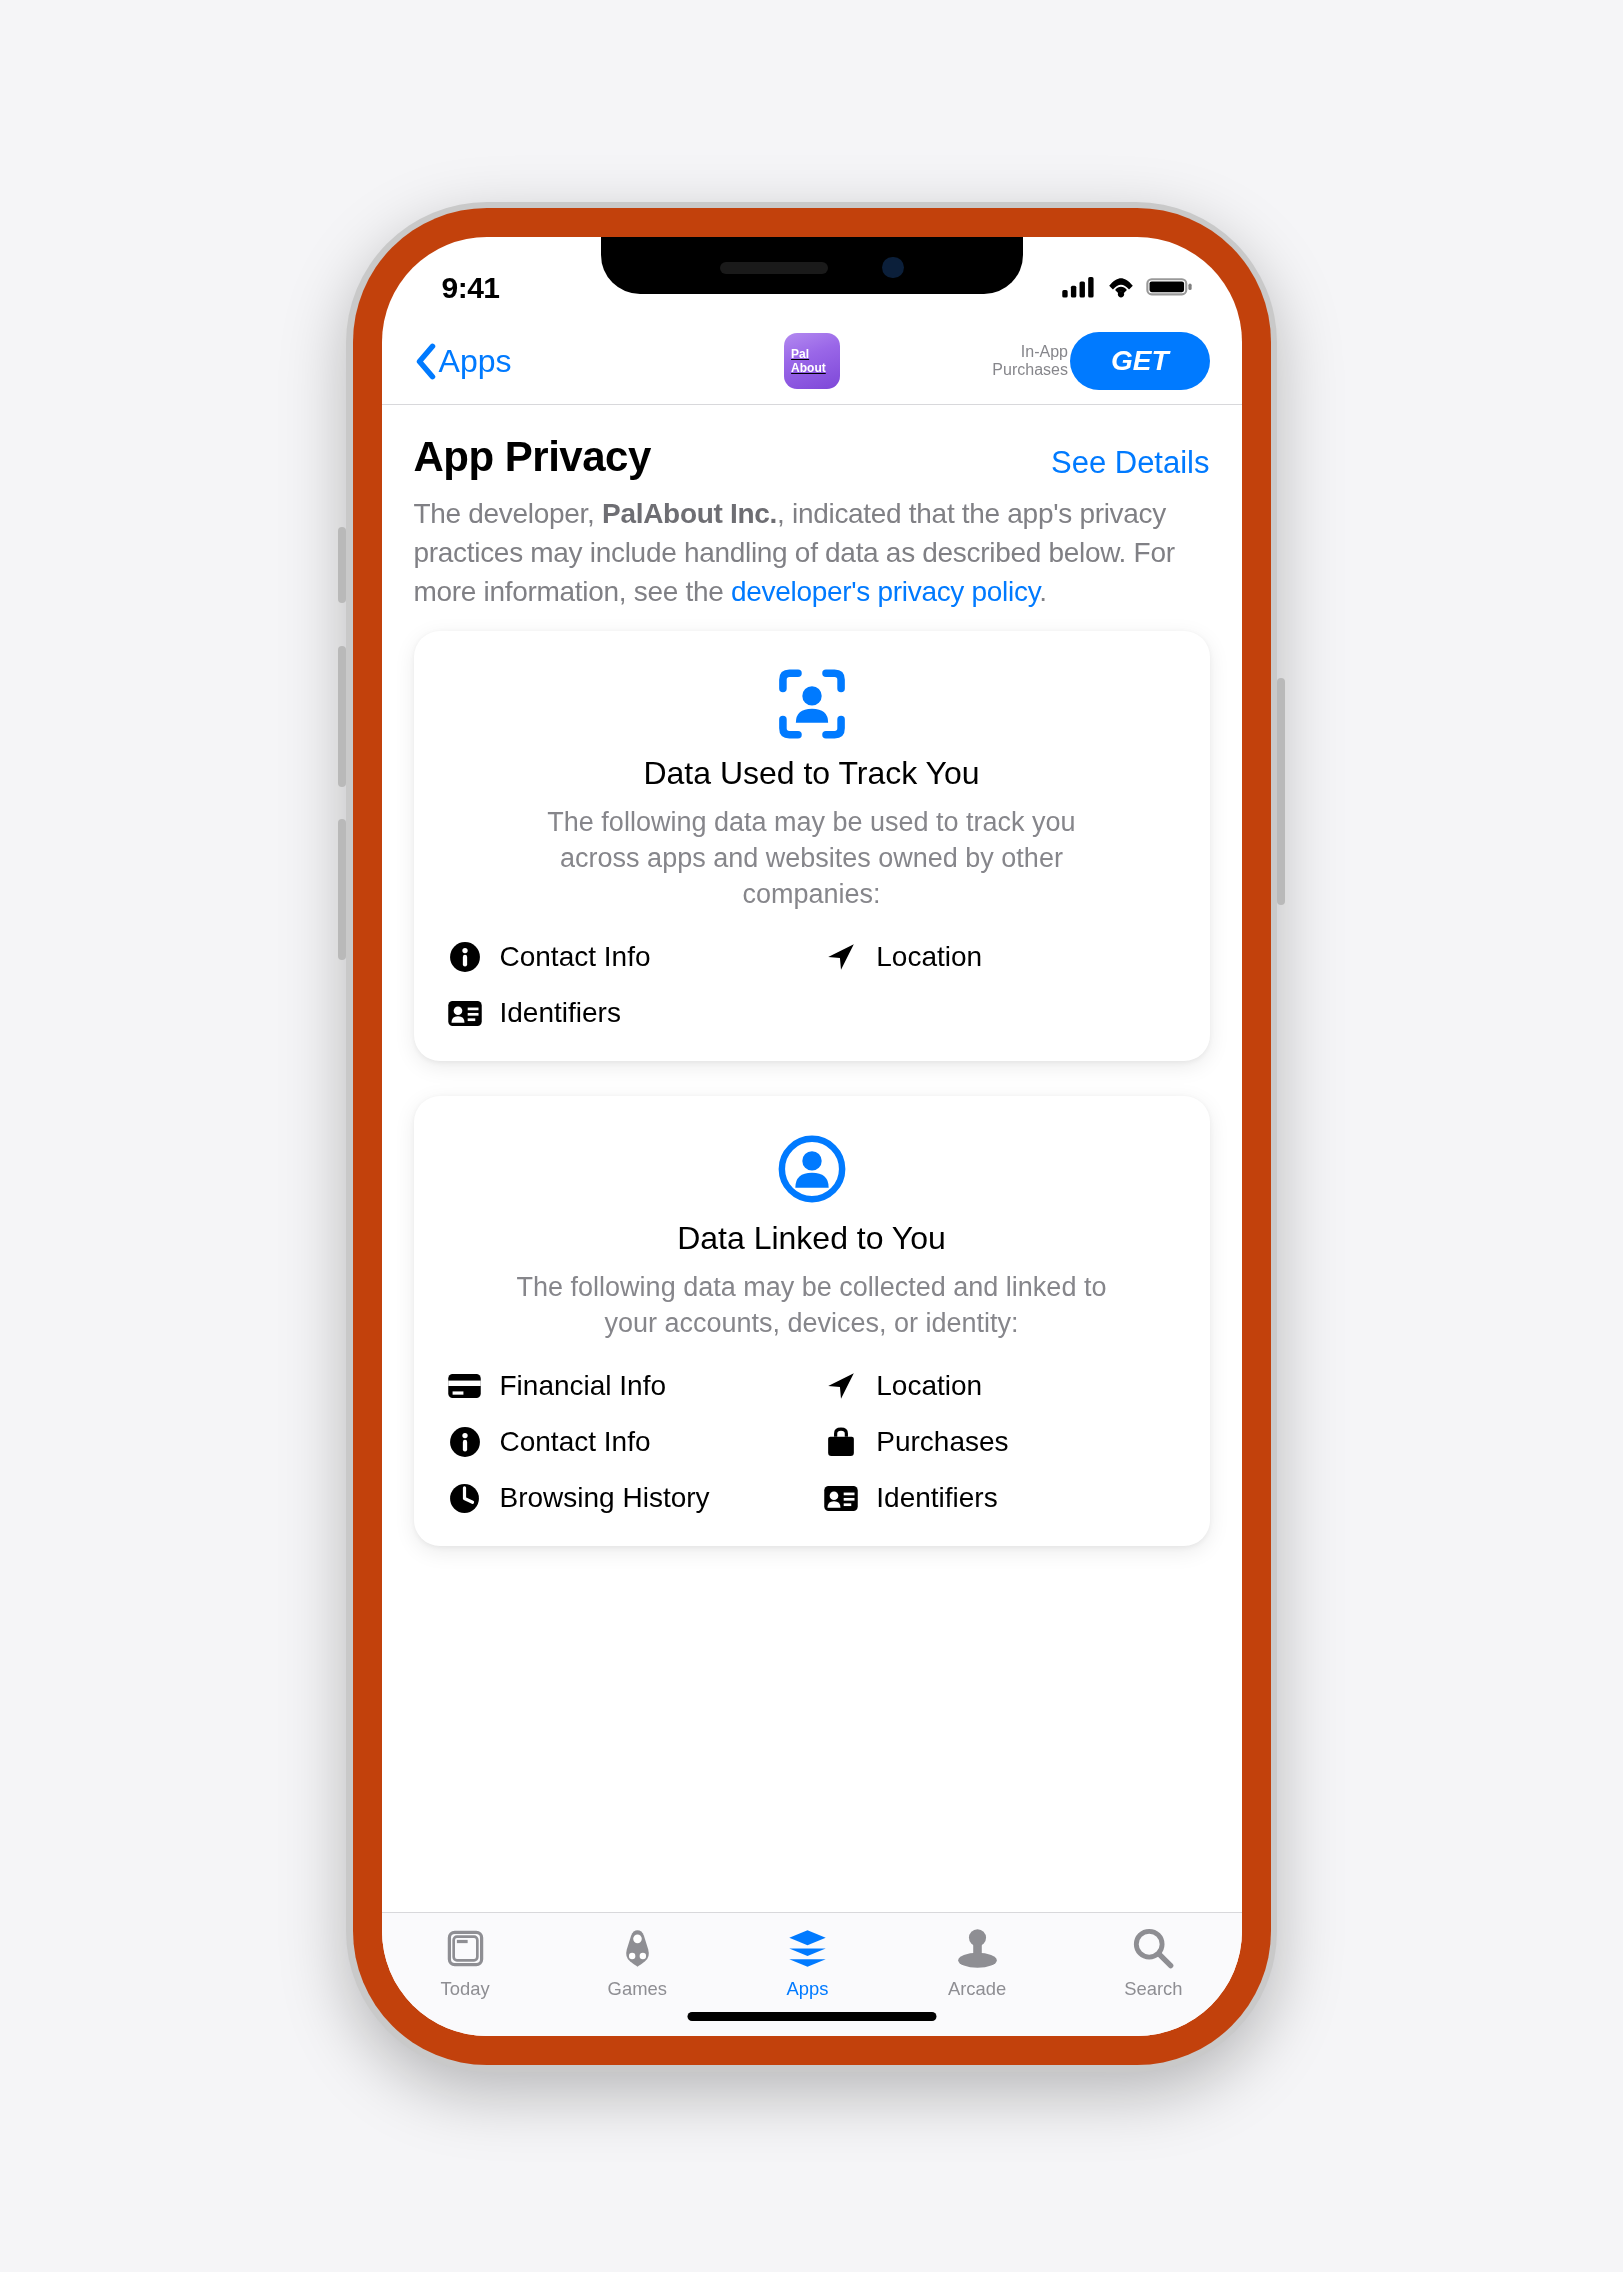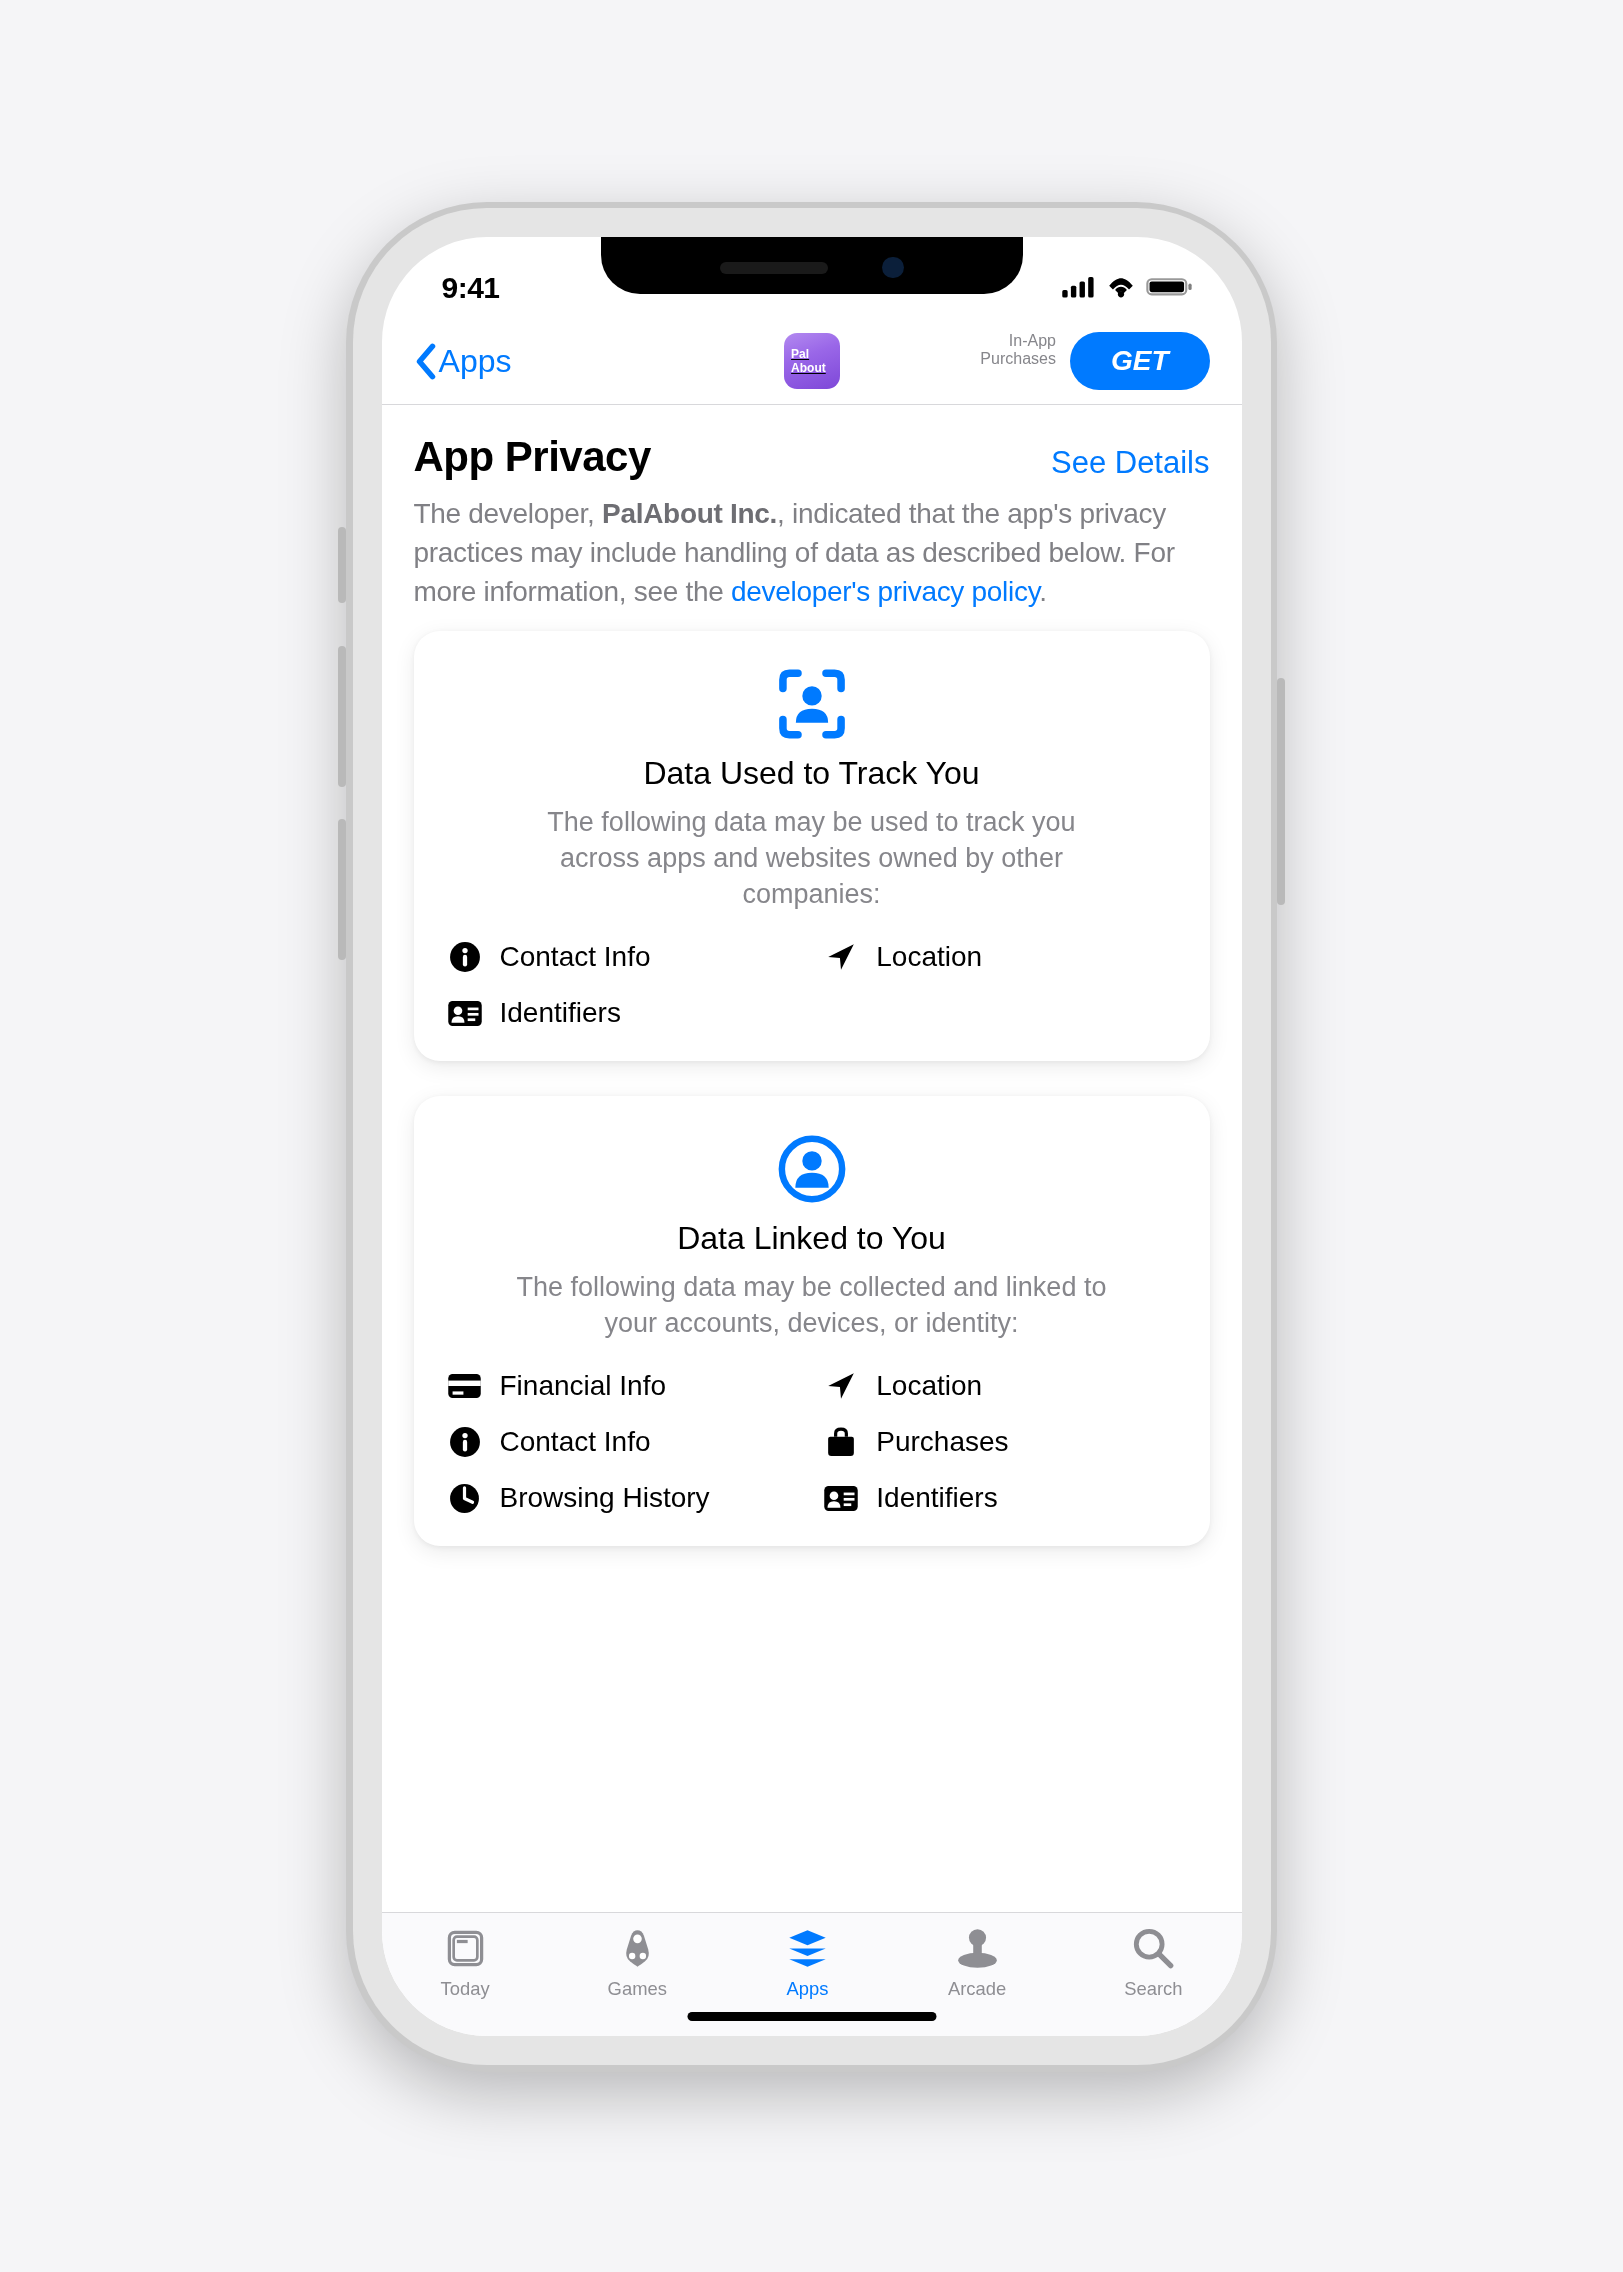--- a/index.html
+++ b/index.html
@@ -1,39 +1,39 @@
 <!DOCTYPE html>
 <html style="font-size:8.7px"><head>
 <meta charset="utf-8">
 <style>
   html,body{margin:0;padding:0;background:#f5f5f7;font-family:-apple-system,BlinkMacSystemFont,"Helvetica Neue",Arial,sans-serif;}
   .stage{width:1623px;height:2273px;display:flex;align-items:center;justify-content:center;}
   .device{width:918px;height:1857px;background:#c9c9c9;border-radius:141px;padding:6.5px;box-shadow:0 21.6px 65px rgba(0,0,0,.25);position:relative;}
-  .device-inner{width:100%;height:100%;background:#e5e5e5;border-radius:134px;padding:29px;box-sizing:border-box;}
+  .device-inner{width:100%;height:100%;background:#c2410c;border-radius:134px;padding:29px;box-sizing:border-box;}
   .screen{width:100%;height:100%;background:#fff;border-radius:105px;position:relative;overflow:hidden;}
   .notch{position:absolute;top:0;left:50%;transform:translateX(-50%);width:422px;height:57px;background:#000;border-radius:0 0 39px 39px;z-index:30;}
   .notch::before{content:"";position:absolute;left:119px;top:25px;width:108px;height:12px;background:#1a1a1a;border-radius:6.5px;}
   .notch::after{content:"";position:absolute;right:119px;top:19.5px;width:21.6px;height:21.6px;background:#0b1f3a;border-radius:50%;}
   .side-btn{position:absolute;background:#b9b9b9;border-radius:6.5px;}
   .sb-left1{left:-7.6px;top:325px;width:7.6px;height:76px;}
   .sb-left2{left:-7.6px;top:444px;width:7.6px;height:141px;}
   .sb-left3{left:-7.6px;top:617px;width:7.6px;height:141px;}
   .sb-right{right:-7.6px;top:476px;width:7.6px;height:227px;}
 
   .statusbar{position:absolute;top:0;left:0;right:0;height:81px;z-index:20;display:flex;align-items:center;justify-content:space-between;padding:20.6px 49px 0 60px;box-sizing:border-box;}
   .sb-time{font-size:30px;font-weight:600;letter-spacing:-0.5px;}
   .sb-right-icons{display:flex;align-items:center;gap:9.7px;}
 
   .navbar{position:absolute;top:81px;left:0;right:0;height:87px;display:flex;align-items:center;justify-content:space-between;padding:0 32px;box-sizing:border-box;border-bottom:1.1px solid #d8d8db;}
   .nav-back{color:#007aff;display:flex;align-items:center;gap:1.1px;font-size:32px;}
   .nav-back svg{display:block;}
   .nav-back-label{font-weight:400;}
   .nav-center{position:absolute;left:50%;transform:translateX(-50%);text-decoration:underline;}
   .app-icon{width:56px;height:56px;border-radius:13px;background:linear-gradient(160deg,#b38af0 0%,#9a67e8 40%,#7e48d8 100%);display:flex;flex-direction:column;align-items:flex-start;justify-content:center;padding-left:7.6px;color:#fff;font-size:12px;line-height:14px;font-weight:600;box-sizing:border-box;}
-  .nav-right{display:flex;gap:14px;}
+  .nav-right{display:flex;align-items:center;gap:2px;}
   .iap{color:#86868b;font-size:16px;line-height:18.4px;text-align:right;}
   .get-btn{background:#007aff;color:#fff;font-size:28px;font-weight:700;padding:13px 41px;border-radius:35px;font-style:italic;}
 
   .content{position:absolute;top:168px;left:0;right:0;bottom:124px;overflow:hidden;padding:28px 32px 0;box-sizing:border-box;}
   .header-row{display:flex;align-items:flex-end;justify-content:space-between;margin-bottom:13px;}
   .page-title{font-size:42px;font-weight:800;letter-spacing:-0.5px;}
   .see-details{color:#007aff;font-size:31px;font-weight:400;}
   .intro{color:#808085;font-size:28px;line-height:39px;letter-spacing:-0.3px;margin-bottom:20px;}
   .intro .dev-name{font-weight:600;color:#6e6e73;}
   .intro .link{color:#007aff;}

